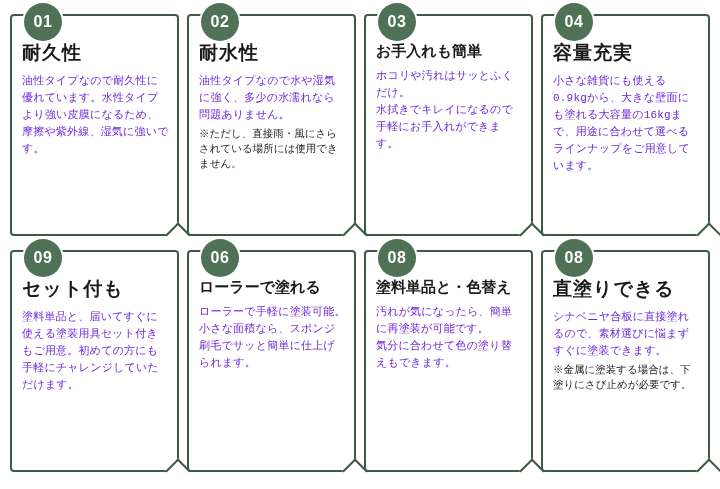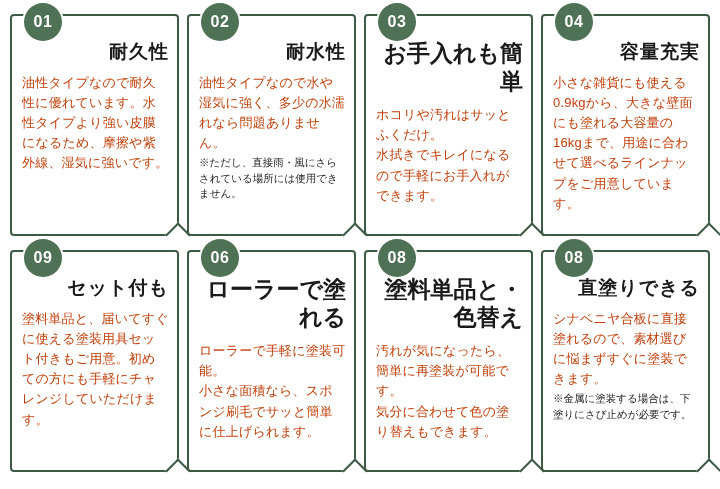--- a/index.html
+++ b/index.html
@@ -63,38 +63,38 @@
     font-size: 16px;
     font-weight: bold;
     display: flex;
     align-items: center;
     justify-content: center;
     letter-spacing: 0.5px;
     box-shadow: 0 0 0 2px #ffffff;
   }
   .card-title {
     margin: 16px 0 8px 0;
-    text-align: right;
+    text-align: left;
     font-size: 19px;
     font-weight: bold;
     color: #1a1a1a;
     letter-spacing: 1px;
     line-height: 1.2;
-    font-family: Liberation Mono, monospace;
   }
   .card-title.small {
-    font-size: 23px;
+    font-size: 15px;
     letter-spacing: 0px;
   }
   .card-body {
-    font-size: 13px;
+    font-size: 11px;
     line-height: 1.55;
-    color: #c2410c;
+    color: #6d28d9;
     letter-spacing: 0.2px;
     white-space: pre-line;
+    font-family: Liberation Mono, monospace;
   }
   .card-note {
     font-size: 10.5px;
     line-height: 1.45;
     color: #1a1a1a;
     letter-spacing: 0px;
     white-space: pre-line;
     margin-top: 2px;
   }
 </style>

